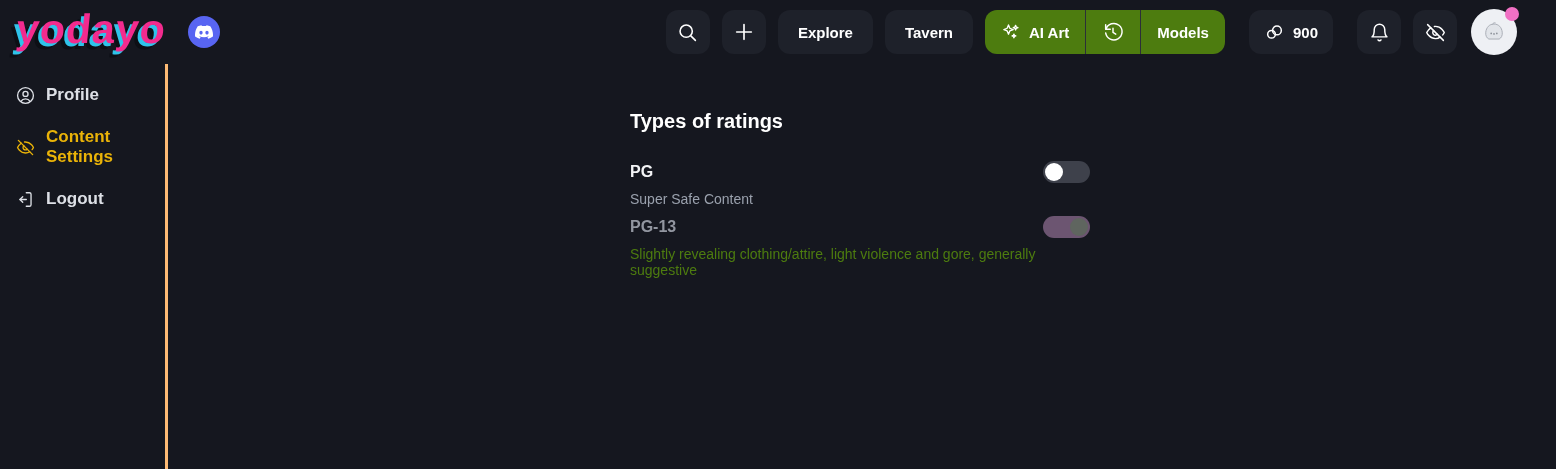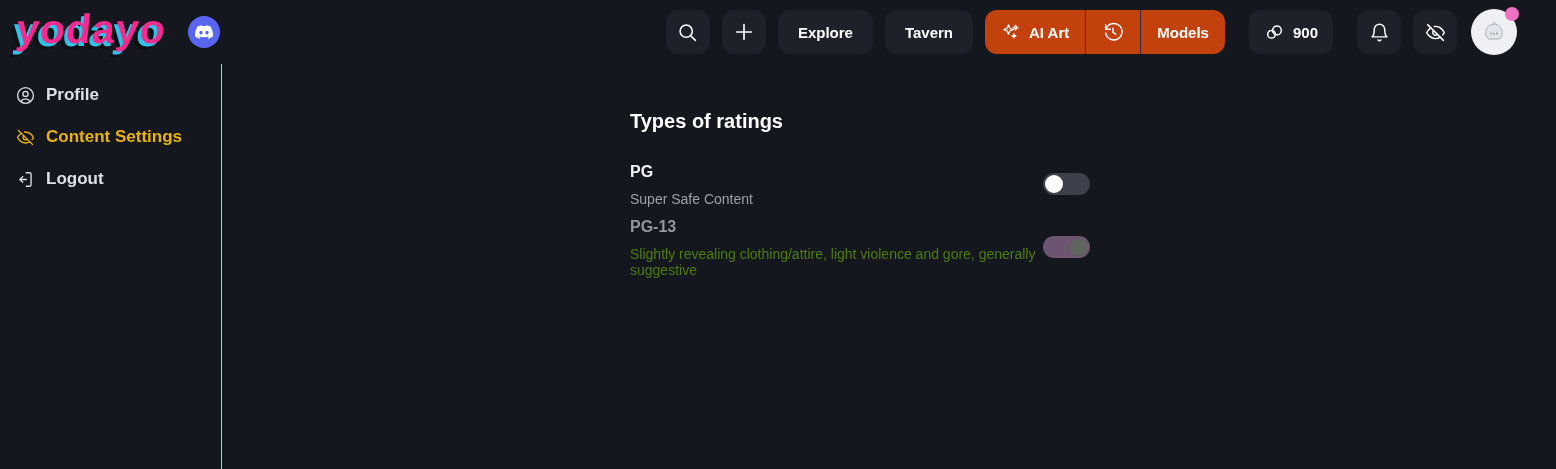--- a/index.html
+++ b/index.html
@@ -31,21 +31,21 @@
   .actions { display:flex; align-items:center; gap:12px; }
   .btn {
     height:44px; border:none; border-radius:12px; background:#1e212a;
     color:#fff; display:flex; align-items:center; justify-content:center;
     font-family:"Liberation Sans", sans-serif;
     font-size:15px; font-weight:700; cursor:pointer;
   }
   .btn.icon-btn { width:44px; }
   .btn.text-btn { padding:0 20px;text-align:center; }
   .btn-group {
-    height:44px; border-radius:12px; background:#c2410c;
+    height:44px; border-radius:12px; background:#4d7c0f;
     display:flex; align-items:stretch; overflow:hidden;
   }
   .seg {
     border:none; background:transparent; color:#fff; cursor:pointer;
     display:flex; align-items:center; gap:8px; padding:0 16px;
     font-family:"Liberation Sans", sans-serif; font-size:15px; font-weight:700;
   }
   .vdiv { width:1px; background:#2c2f39; }
   .gap-lg { margin-left:12px; }
   .beans-btn { padding:0 15px; gap:8px; }
@@ -55,38 +55,38 @@
     display:flex; align-items:center; justify-content:center; margin-left:2px;
   }
   .presence-dot {
     position:absolute; top:-2px; right:-2px; width:14px; height:14px;
     border-radius:50%; background:#f170c4;
   }
   svg { display:block; }
   .stroke-ic { stroke:#fff; fill:none; stroke-width:1.8; stroke-linecap:round; stroke-linejoin:round; }
   
   .sidebar {
-    position:absolute; top:64px; left:0; bottom:0; width:222px;
-    border-right:1px solid #fdba74; padding-top:10px;
+    position:absolute; top:64px; left:0; bottom:0; width:168px;
+    border-right:3px solid #fdba74; padding-top:10px;
   }
   .side-item {
     display:flex; align-items:center; gap:11px; padding:11px 16px;
     font-size:17px; font-weight:700; color:#dde0e6; cursor:pointer;
   }
   .side-item.active { color:#eab308; }
   .side-item .stroke-ic { stroke:currentColor; stroke-width:1.7; }
   
   .main {
     position:absolute; top:64px; left:186px; right:0; bottom:0;
     padding:46px 0 0 444px;
   }
   .heading { font-size:20px; font-weight:700; color:#fff; }
   .rating-row {
     width:460px; display:flex; justify-content:space-between;
-    align-items:center; margin-top:28px;
+    align-items:flex-start; margin-top:28px;
   }
   .rating-row + .rating-row { margin-top:9px; }
   .r-name { font-size:16px; font-weight:600; color:#f3f4f6; line-height:22px; }
   .r-desc { font-size:14px; font-weight:400; color:#9aa1ad; margin-top:8px; }
   .rating-row.muted .r-name { color:#9296a0; }
   .rating-row.muted .r-desc { color:#4d7c0f; }
   .toggle {
     width:47px; height:22px; border-radius:11px; background:#3e414b;
     position:relative; cursor:pointer; flex:none; border:none;
   }

